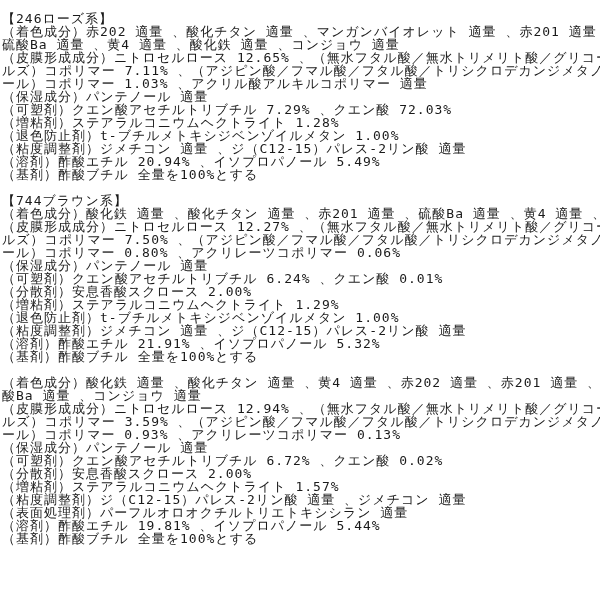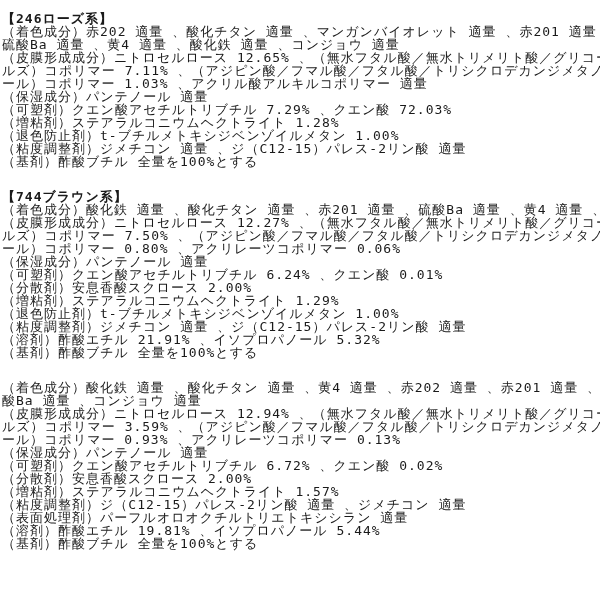--- a/index.html
+++ b/index.html
@@ -17,47 +17,48 @@
     letter-spacing: 1px;
     color: #1a1a1a;
   }
   .page {
     box-sizing: border-box;
     width: 600px;
     height: 600px;
     padding: 12px 2px 0 2px;
   }
   .section + .section {
-    margin-top: 22px; 
+    margin-top: 13px; 
   }
   .line {
     white-space: pre;
     height: 13px;
   }
   .heading {
-    font-weight: bold; 
+    font-weight: normal; 
   }
 </style>
 </head>
 <body>
 
 <div class="page">
   <div id="sections">
       <div class="section">
         <div class="line heading">【246ローズ系】</div>
         <div class="line">（着色成分）赤202 適量 、酸化チタン 適量 、マンガンバイオレット 適量 、赤201 適量 、</div>
         <div class="line">硫酸Ba 適量 、黄4 適量 、酸化鉄 適量 、コンジョウ 適量</div>
         <div class="line">（皮膜形成成分）ニトロセルロース 12.65% 、（無水フタル酸／無水トリメリト酸／グリコー</div>
         <div class="line">ルズ）コポリマー 7.11% 、（アジピン酸／フマル酸／フタル酸／トリシクロデカンジメタノ</div>
         <div class="line">ール）コポリマー 1.03% 、アクリル酸アルキルコポリマー 適量</div>
         <div class="line">（保湿成分）パンテノール 適量</div>
         <div class="line">（可塑剤）クエン酸アセチルトリブチル 7.29% 、クエン酸 72.03%</div>
         <div class="line">（増粘剤）ステアラルコニウムヘクトライト 1.28%</div>
         <div class="line">（退色防止剤）t-ブチルメトキシジベンゾイルメタン 1.00%</div>
         <div class="line">（粘度調整剤）ジメチコン 適量 、ジ（C12-15）パレス-2リン酸 適量</div>
+        <div class="line">（溶剤）酢酸エチル 20.94% 、イソプロパノール 5.49%</div>
         <div class="line">（基剤）酢酸ブチル 全量を100%とする</div>
       </div>
       <div class="section">
         <div class="line heading">【744ブラウン系】</div>
         <div class="line">（着色成分）酸化鉄 適量 、酸化チタン 適量 、赤201 適量 、硫酸Ba 適量 、黄4 適量 、赤</div>
         <div class="line">（皮膜形成成分）ニトロセルロース 12.27% 、（無水フタル酸／無水トリメリト酸／グリコー</div>
         <div class="line">ルズ）コポリマー 7.50% 、（アジピン酸／フマル酸／フタル酸／トリシクロデカンジメタノ</div>
         <div class="line">ール）コポリマー 0.80% 、アクリレーツコポリマー 0.06%</div>
         <div class="line">（保湿成分）パンテノール 適量</div>
         <div class="line">（可塑剤）クエン酸アセチルトリブチル 6.24% 、クエン酸 0.01%</div>

